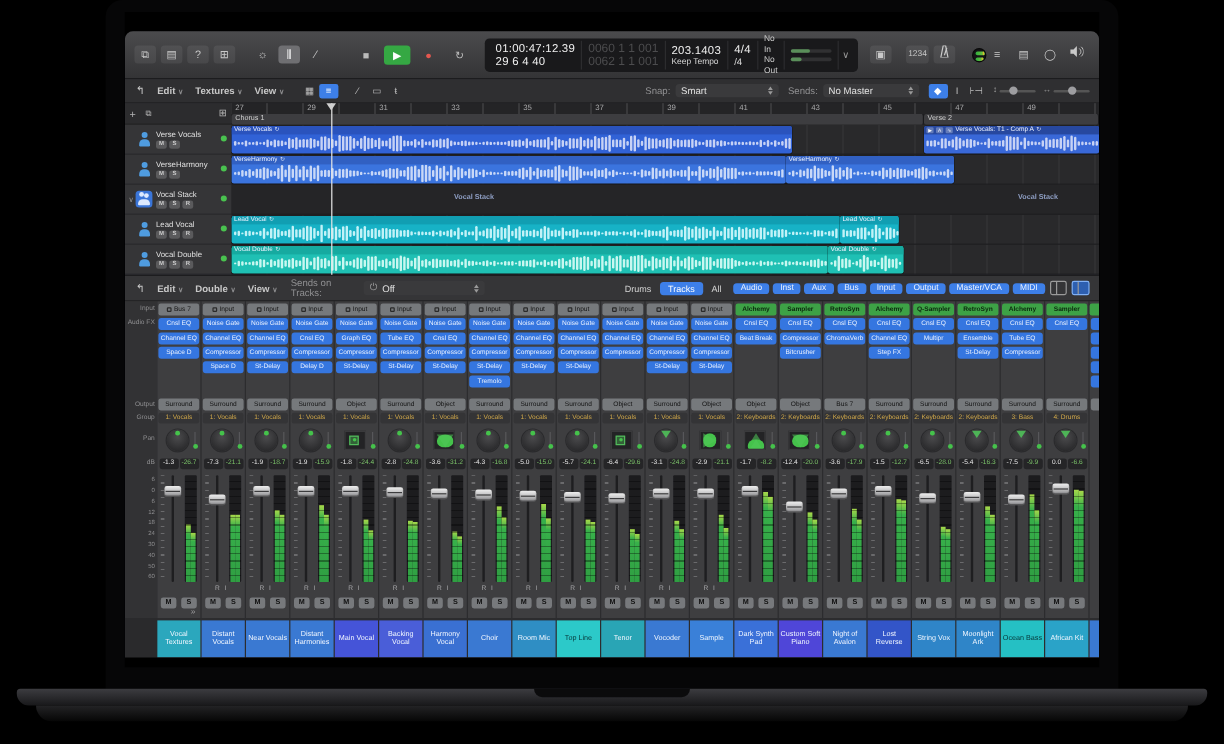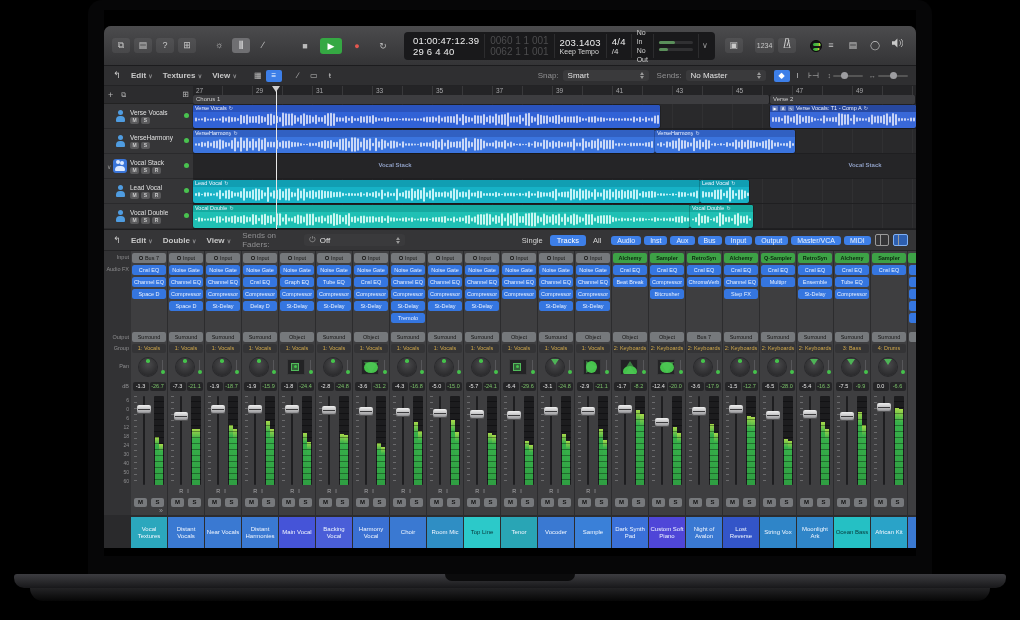--- a/index.html
+++ b/index.html
@@ -1261,31 +1261,31 @@
         </div>
       <div id="playhead">
           <i></i>
         </div>
 
       <div id="mixer-toolbar">
         <span class="tbtn" style="margin-left:4px">↰</span>
         <span class="menu"><span>Edit</span> <span class="car">∨</span></span>
         <span class="menu"><span>Double</span> <span class="car">∨</span></span>
         <span class="menu"><span>View</span> <span class="car">∨</span></span>
-        <span class="lbl" style="margin-left:6px">Sends on Faders:</span>
+        <span class="lbl" style="margin-left:6px">Sends on Tracks:</span>
         <span class="sel-box" style="margin-left:5px;width:110px">
           <span style="color:#9a9a9a">⏻</span>
           <span>Off</span>
           <span class="updown" style="margin-left:auto">
               <i class="u"></i>
               <i class="d"></i>
             </span>
         </span>
         <span id="scope-tabs" style="margin-left:110px;display:flex">
-            <span class="scope-tab">Single</span>
+            <span class="scope-tab">Drums</span>
             <span class="scope-tab on">Tracks</span>
             <span class="scope-tab">All</span>
           </span>
         <span id="filter-pills" style="margin-left:auto;display:flex">
             <span class="filter-pill">Audio</span>
             <span class="filter-pill">Inst</span>
             <span class="filter-pill">Aux</span>
             <span class="filter-pill">Bus</span>
             <span class="filter-pill">Input</span>
             <span class="filter-pill">Output</span>

